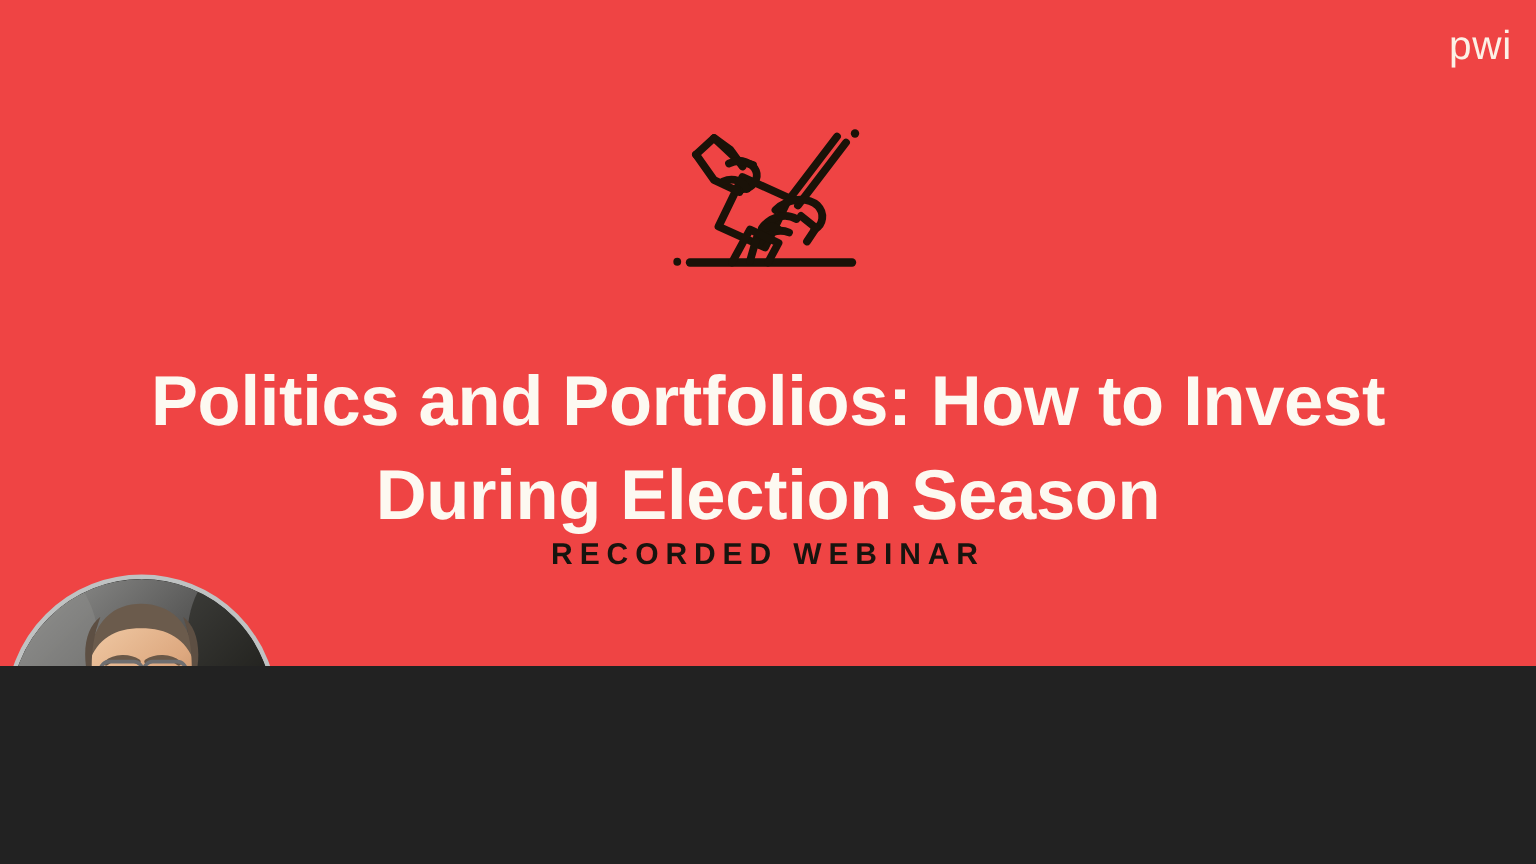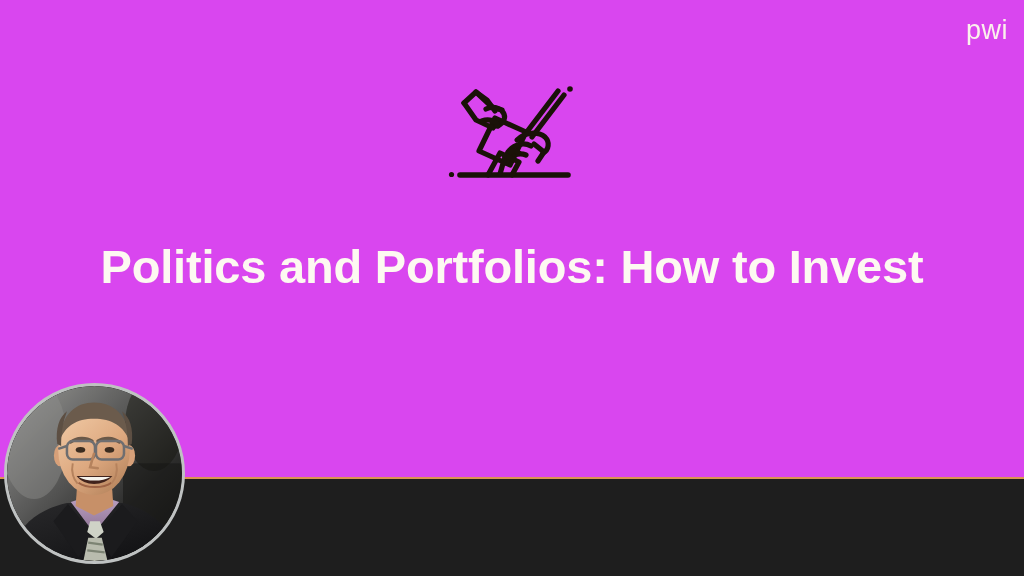--- a/index.html
+++ b/index.html
@@ -3,23 +3,23 @@
 <meta charset="utf-8">
 <style>
   html, body {
     margin: 0;
     padding: 0;
     background: #222;
   }
   #slide {
     position: relative;
     width: 1024px;
-    height: 576px;
+    height: 444px;
     overflow: hidden;
-    background: #d946ef;
+    background: #ef4444;
     font-family: "Liberation Sans", sans-serif;
     -webkit-font-smoothing: antialiased;
   }
 
   
   #logo {
     position: absolute;
     top: 17px;
     right: 16px;
     font-size: 27px;
@@ -145,22 +145,24 @@
       <path d="M60 83 C64 75 73 72 80 75"></path>
       <path d="M54 94 L58 80 C60 72 68 69 73 73"></path>
       <path d="M88 64 L98 72 L92 81"></path>
 
       <path d="M42 95 L54 73 L73 82 L66 95"></path>
     </svg>
   </div>
 
   <h1 id="headline">
     <span class="ln">Politics and Portfolios: How to Invest</span>
+    <span class="ln">During Election Season</span>
   </h1>
 
+  <div id="kicker">RECORDED WEBINAR</div>
 
   <div id="footer-band">
     
   </div>
 
   <div id="avatar">
     <div class="photo">
       <svg viewBox="0 0 181 181" xmlns="http://www.w3.org/2000/svg">
         <defs>
           <linearGradient id="bgG" x1="0" y1="0" x2="1" y2="1">

